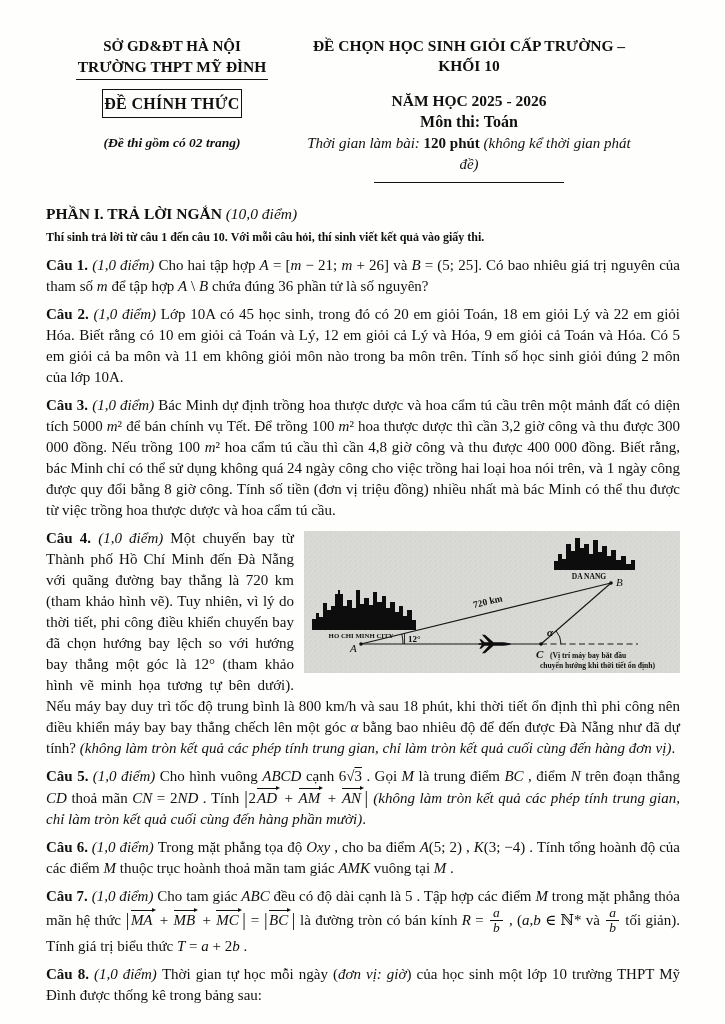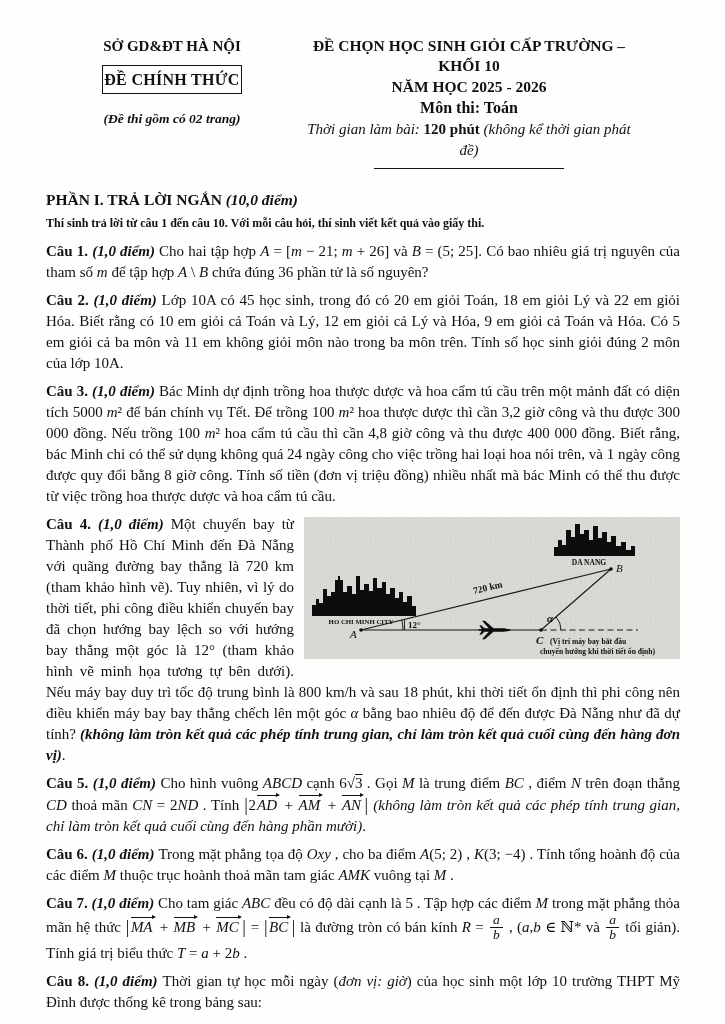--- a/index.html
+++ b/index.html
@@ -15,36 +15,36 @@
   .header{display:flex;}
   .header-left{width:252px;text-align:center;flex:none;}
   .header-right{flex:1;text-align:center;padding-right:40px;}
   .dept{font-weight:bold;font-size:15px;line-height:20px;}
   .school{font-weight:bold;font-size:15.5px;line-height:21px;display:inline-block;
           border-bottom:1.6px solid #111;padding:0 2px 2px 2px;}
   .official-box{display:inline-block;border:1.7px solid #111;padding:3px 1px;
           margin-top:9px;font-weight:bold;font-size:16px;letter-spacing:.3px;}
   .pages-note{font-weight:bold;font-style:italic;font-size:13.5px;margin-top:14px;}
   .exam-title{font-weight:bold;font-size:15.5px;line-height:20px;}
-  .exam-year{font-weight:bold;font-size:15.5px;line-height:20px;margin-top:1px;}
+  .exam-year{font-weight:bold;font-size:15.5px;line-height:20px;margin-top:15px;}
   .exam-subject{font-size:16px;line-height:20px;margin-top:1px;}
   .exam-time{font-size:15px;line-height:21px;margin-top:1px;}
   .header-rule{width:190px;border-top:1.6px solid #111;margin:7px auto 0;}
   
   .section-title{margin-top:20px;font-size:15.5px;}
   .section-instruction{margin-top:3px;font-size:12px;}
   .q{margin:7px 0 0;text-align:justify;}
   .q4-block{margin:7px 0 0;text-align:justify;}
   .fig{float:right;width:376px;height:142px;margin:3px 0 22px 10px;border-radius:8px;}
   .fig svg{display:block;}
   
   .r-n{}
   .r-b{font-weight:bold;}
   .r-i{font-style:italic;}
-  .r-bi{font-weight:bold;font-style:italic;}
+  .r-bi{font-weight:normal;font-style:italic;}
   .r-ol{text-decoration:overline;}
   .r-bar{font-size:18px;vertical-align:-1px;padding:0 .5px;}
   .r-vec{font-style:italic;position:relative;display:inline-block;padding:1px 3px 0 1px;}
   .r-vec::before{content:"";position:absolute;left:1px;right:4px;top:1px;border-top:1px solid #111;}
   .r-vec::after{content:"";position:absolute;right:0;top:-1.5px;width:0;height:0;
                 border-left:4.5px solid #111;border-top:2.5px solid transparent;border-bottom:2.5px solid transparent;}
   .r-frac{display:inline-flex;flex-direction:column;vertical-align:middle;text-align:center;
           font-style:italic;font-size:13.5px;line-height:1.05;margin:0 2px;position:relative;top:-1px;}
   .fr-num{border-bottom:1.1px solid #111;padding:0 3px;}
   .fr-den{padding:0 3px;}
@@ -60,20 +60,23 @@
   .ft-cap{font-size:7.6px;font-weight:bold;}
 </style>
 </head>
 <body>
 
 <div class="page">
 
   <div class="header">
     <div class="header-left">
       <div class="dept">SỞ GD&amp;ĐT HÀ NỘI</div>
+      <div>
+        <span class="school">TRƯỜNG THPT MỸ ĐÌNH</span>
+      </div>
       <div>
         <span class="official-box">ĐỀ CHÍNH THỨC</span>
       </div>
       <div class="pages-note">(Đề thi gồm có 02 trang)</div>
     </div>
     <div class="header-right">
       <div class="exam-title">ĐỀ CHỌN HỌC SINH GIỎI CẤP TRƯỜNG – KHỐI 10</div>
       <div class="exam-year">NĂM HỌC 2025 - 2026</div>
       <div class="exam-subject"><span class="r-b">Môn thi: Toán</span></div>
       <div class="exam-time"><span class="r-i">Thời gian làm bài: </span><span class="r-b">120 phút </span><span class="r-i">(không kể thời gian phát đề)</span></div>

